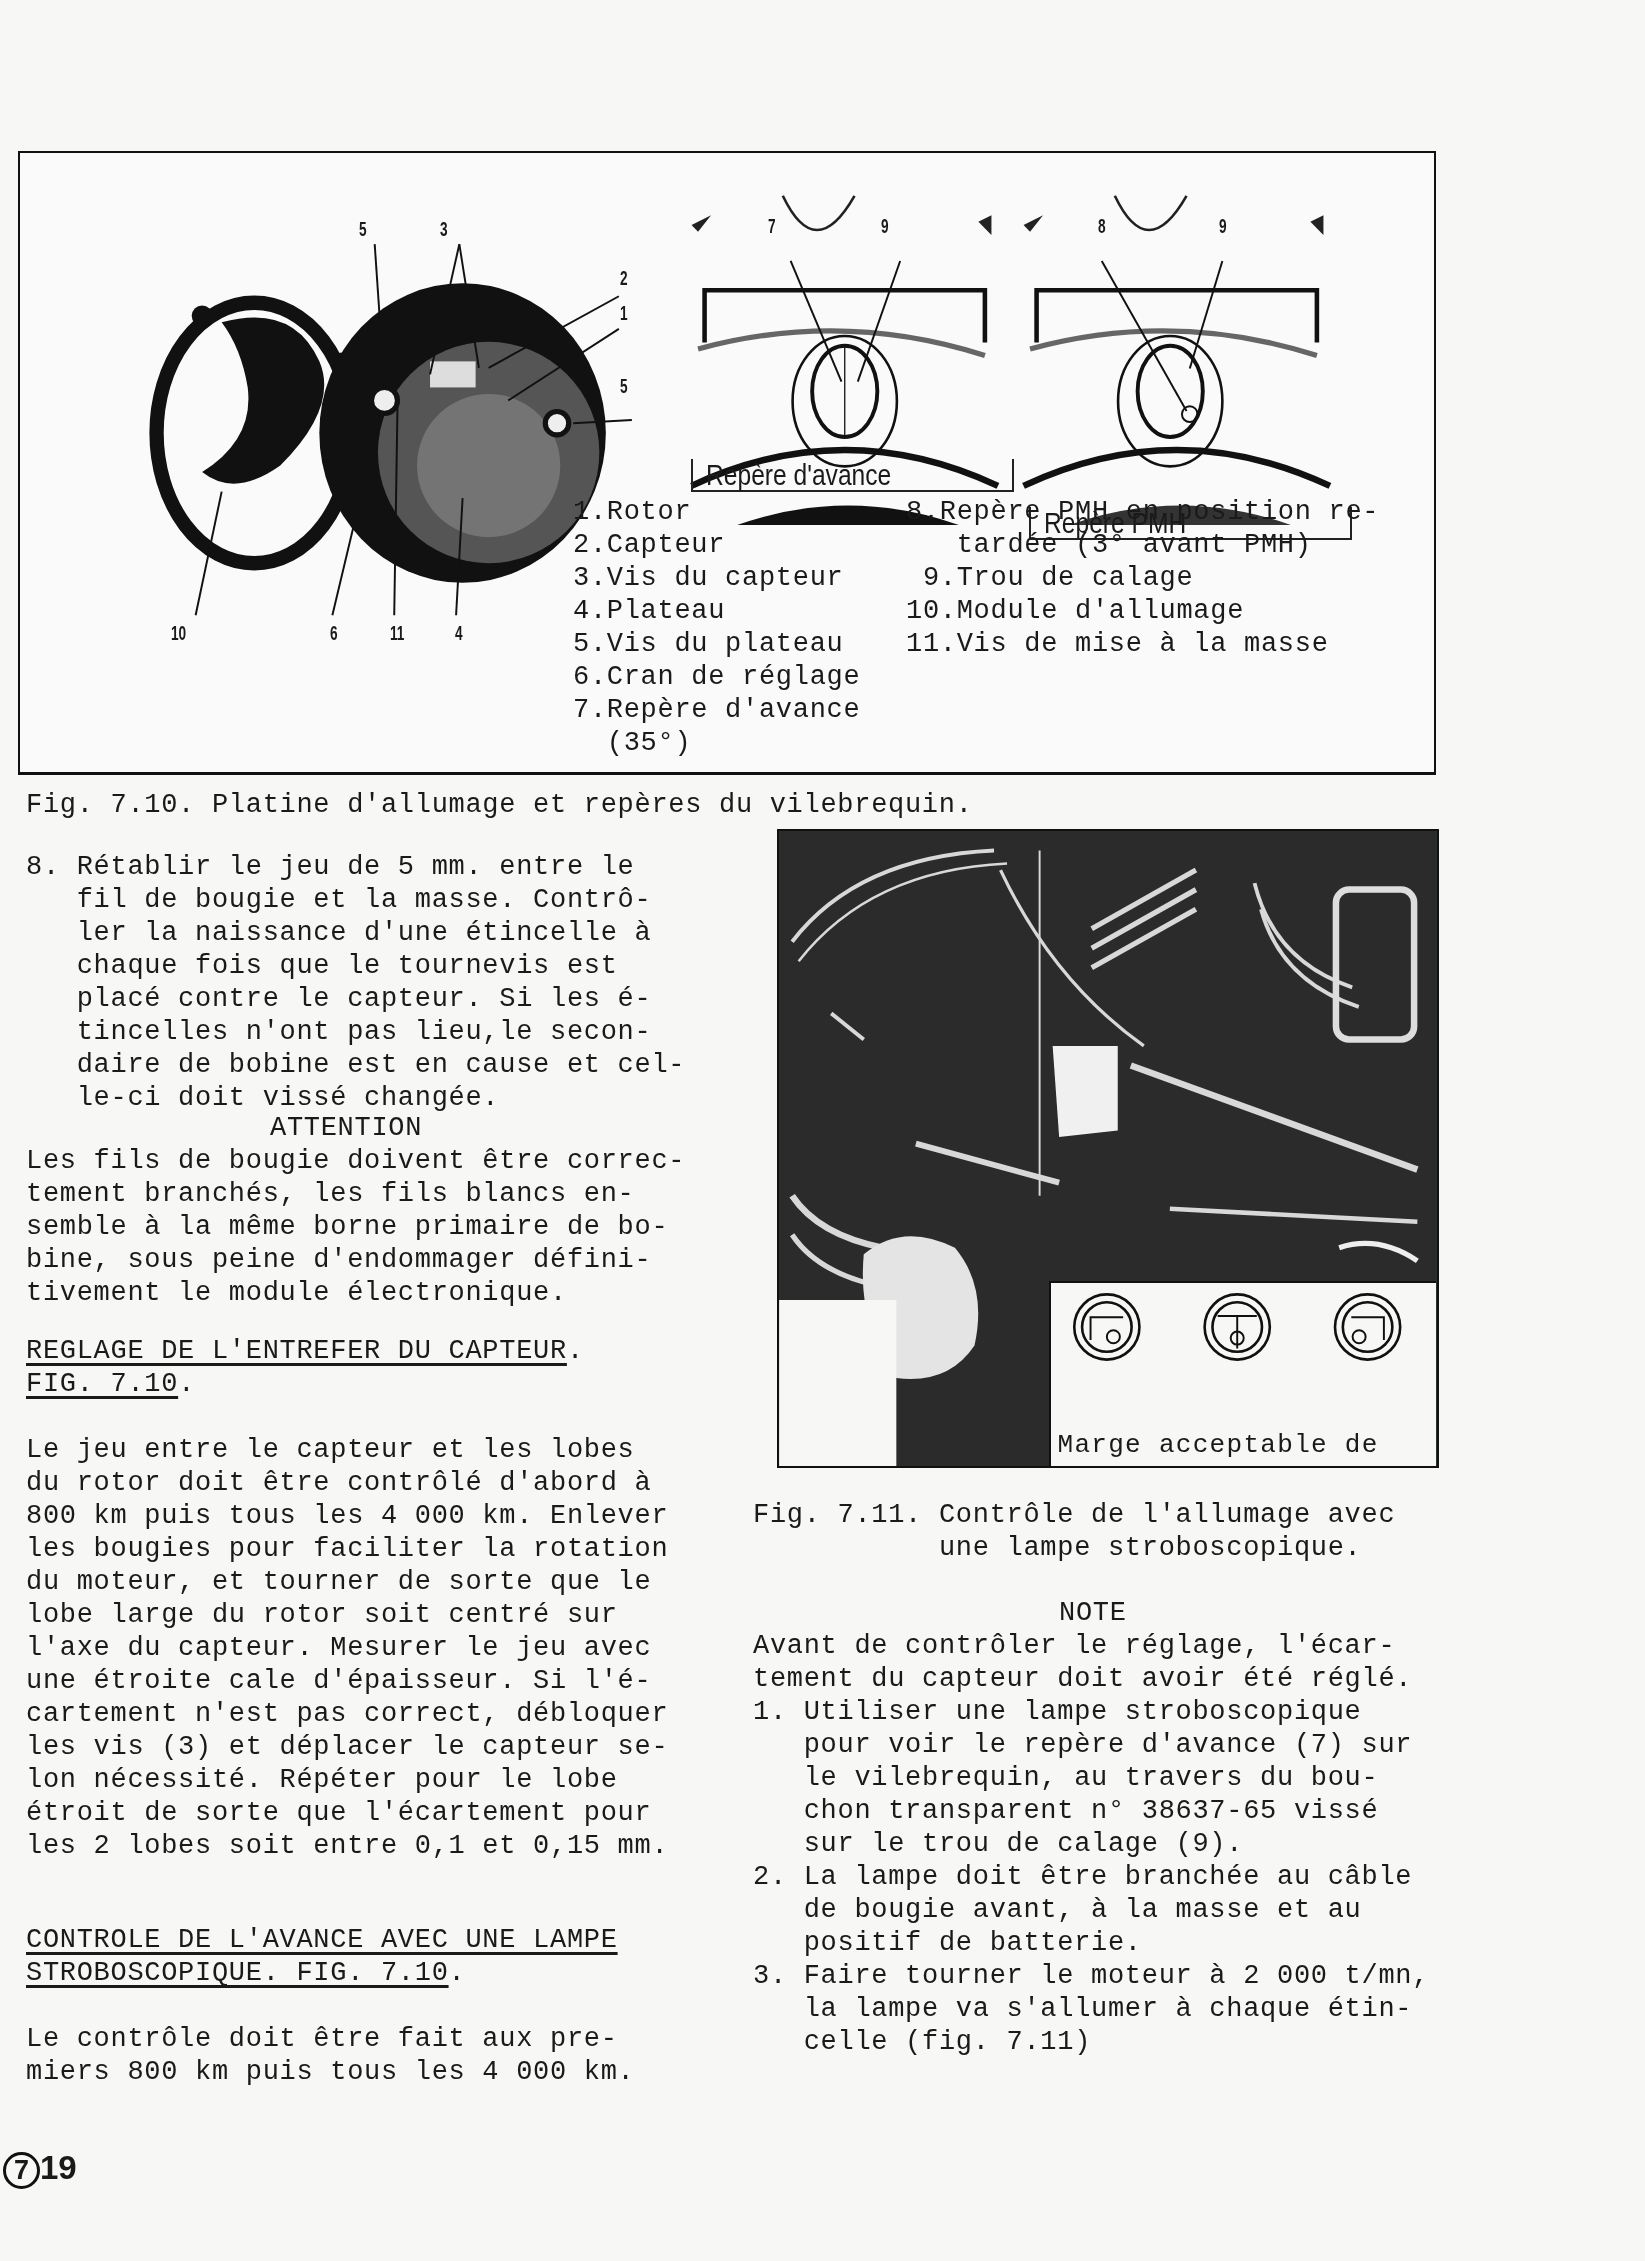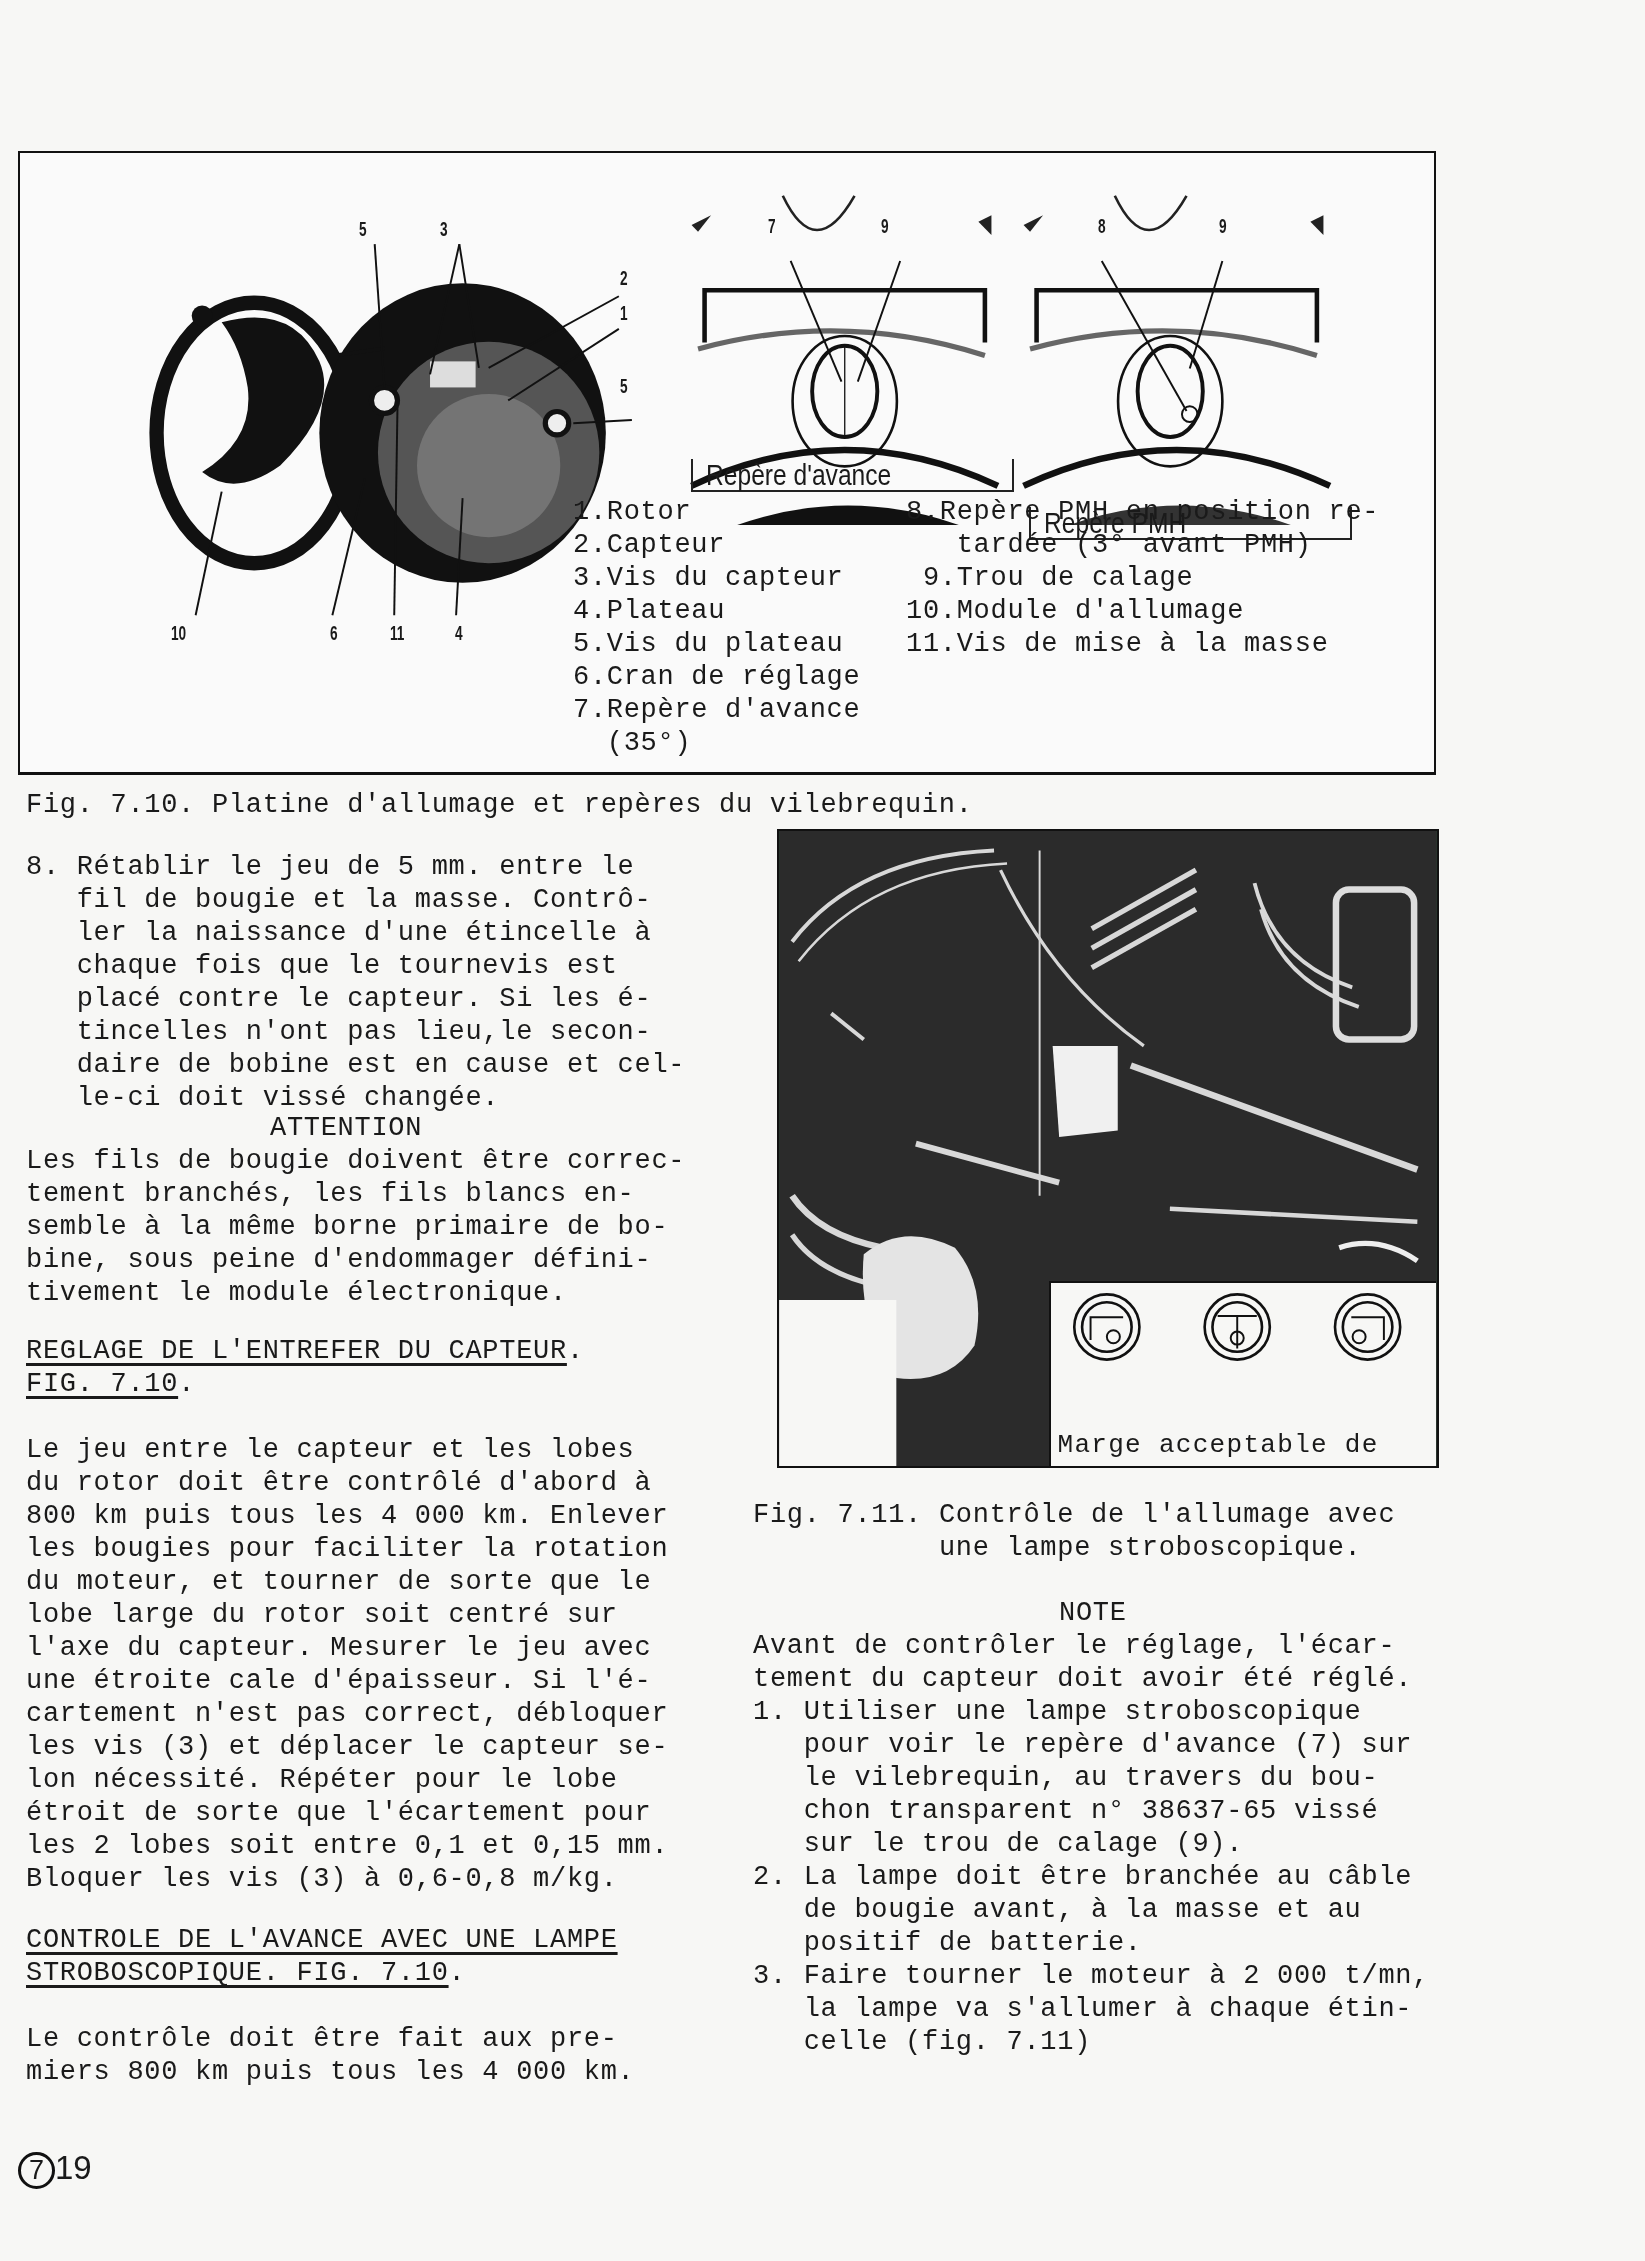--- a/index.html
+++ b/index.html
@@ -13,21 +13,21 @@
   .callout { font-family:"Liberation Sans",sans-serif; font-weight:bold; font-size:19.5px; transform:scaleX(0.7); transform-origin:left top; }
   .legend-box { border:2px solid #222; border-top:none; height:31px; font-family:"Liberation Sans",sans-serif; font-size:30px; line-height:31px; padding-left:13px; transform-origin:left top; }
   .legend-box span { display:inline-block; transform:scaleX(0.82); transform-origin:left top; }
 
   
   #fig711 { left:777px; top:829px; width:658px; height:635px; border:2.6px solid #111; background:#15803d; overflow:hidden; }
   #fig711-inset { left:270px; top:450px; width:385px; height:186px; background:#f7f7f5; border-top:2.6px solid #111; border-left:2.6px solid #111; }
   .inset-text { left:6.5px; top:80px; font-family:"Liberation Mono",monospace; font-size:26px; line-height:33px; letter-spacing:1.3px; white-space:pre; }
 
   .uline { text-decoration:underline; text-decoration-thickness:3.3px; text-underline-offset:5.2px; }
-  .page-num { left:18px; top:2149px; font-family:"Liberation Sans",sans-serif; font-weight:normal; font-size:33px; }
+  .page-num { left:3px; top:2149px; font-family:"Liberation Sans",sans-serif; font-weight:bold; font-size:33px; }
   .circle7 { display:inline-block; width:31px; height:31px; border:3.3px solid #111; border-radius:50%; text-align:center; line-height:31px; font-size:27px; vertical-align:middle; }
 </style>
 </head>
 <body>
 
 <div id="fig710" class="abs">
 
   <svg class="abs" style="left:104px;top:39px;" width="573" height="482" viewBox="0 0 880 740">
 
     <ellipse cx="200" cy="370" rx="150" ry="200" fill="none" stroke="#111" stroke-width="22"></ellipse>
@@ -157,21 +157,20 @@
   <div class="tw">les bougies pour faciliter la rotation</div>
   <div class="tw">du moteur, et tourner de sorte que le</div>
   <div class="tw">lobe large du rotor soit centré sur</div>
   <div class="tw">l'axe du capteur. Mesurer le jeu avec</div>
   <div class="tw">une étroite cale d'épaisseur. Si l'é-</div>
   <div class="tw">cartement n'est pas correct, débloquer</div>
   <div class="tw">les vis (3) et déplacer le capteur se-</div>
   <div class="tw">lon nécessité. Répéter pour le lobe</div>
   <div class="tw">étroit de sorte que l'écartement pour</div>
   <div class="tw">les 2 lobes soit entre 0,1 et 0,15 mm.</div>
-  <div class="tw">Bloquer les vis (3) à 0,6-0,8 m/kg.</div>
 </div>
 
 <div class="abs" style="left:26px;top:1924px;">
   <div class="tw"><span class="uline">CONTROLE DE L'AVANCE AVEC UNE LAMPE</span></div>
   <div class="tw"><span class="uline">STROBOSCOPIQUE. FIG. 7.10</span><span>.</span></div>
   <div style="height:33px"></div>
   <div class="tw">Le contrôle doit être fait aux pre-</div>
   <div class="tw">miers 800 km puis tous les 4 000 km.</div>
 </div>
 

